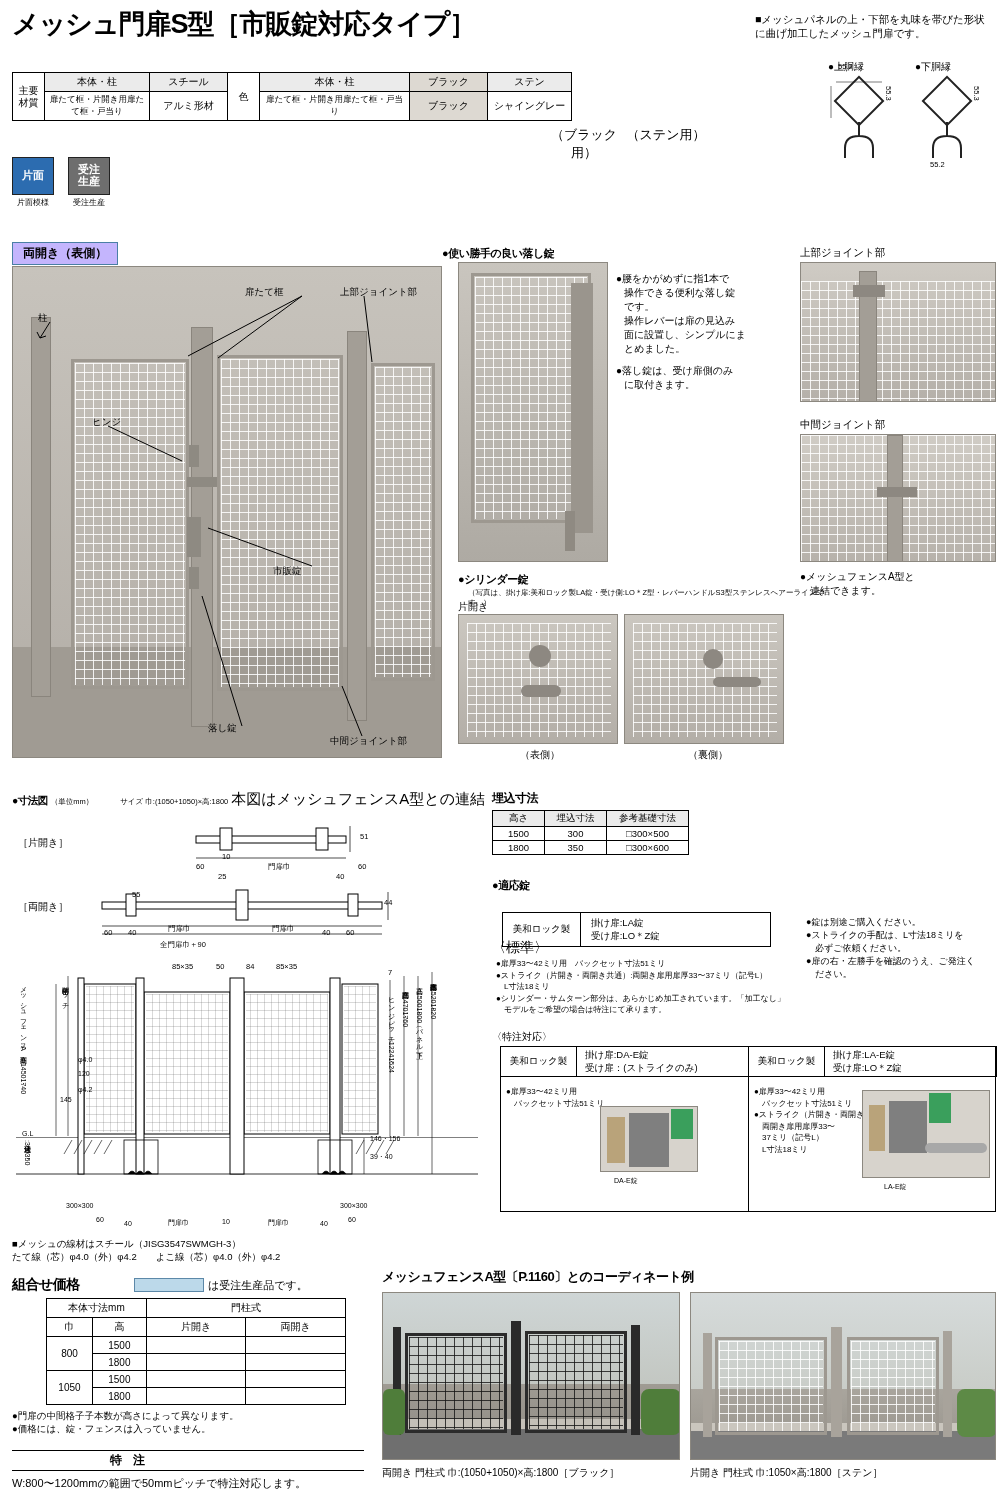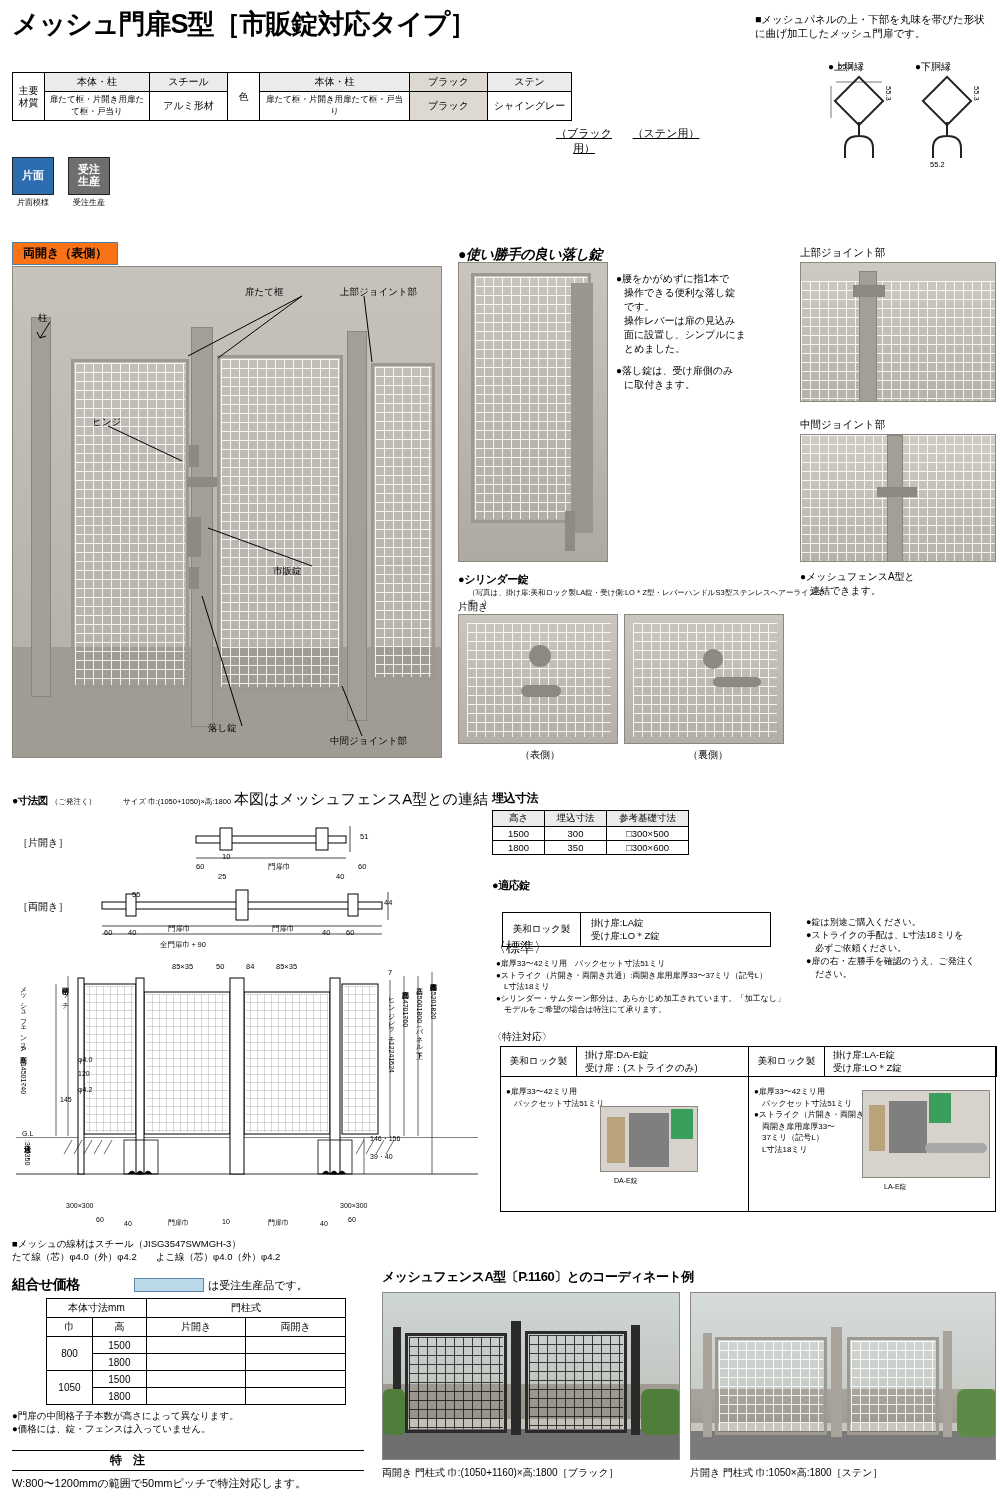--- a/index.html
+++ b/index.html
@@ -27,36 +27,36 @@
   #mat-table { left:12px; top:72px; border-collapse:collapse; font-size:10px; }
   #mat-table td, #mat-table th {
     border:1px solid #000; text-align:center; padding:2px 4px; font-weight:normal;
     background:#fff;
   }
   #mat-table .hd { background:#ebebeb; }
   #mat-table .blk { background:#ddd9d2; }
   #mat-table .small { font-size:8.5px; }
   #mat-table .vh { width:32px; font-size:10px; line-height:1.2; }
 
-  .mat-sub { font-size:11px; text-align:center;text-decoration:underline; }
+  .mat-sub { font-size:13px; text-align:center; }
 
   
   #badges { left:12px; top:157px; display:flex; gap:14px;font-family:Liberation Mono, monospace; }
   .badge { width:42px; }
   .badge .bx {
     width:42px; height:38px; border:1px solid #222; display:flex; align-items:center;
     justify-content:center; color:#fff; font-size:11px; font-weight:bold; line-height:1.1; text-align:center;
   }
   .badge .cap { font-size:8px; text-align:center; margin-top:2px; }
   .b-blue .bx { background:#2c6cb0; }
   .b-gray .bx { background:#6e6e6e; }
 
   
   .sec-lbl {
-    background:#f97316; border:1px solid #4a7fa5; font-weight:bold;
+    background:#c4b5fd; border:1px solid #4a7fa5; font-weight:bold;
     font-size:12px; padding:2px 10px; display:inline-block;
   }
 
   
   .photo { background:#b9b4ad; border:1px solid #8c8880; position:absolute; overflow:hidden; }
   .photo.lite { background:#c8c4bd; }
   .ground { position:absolute; left:0; right:0; bottom:0; height:26%; background:#9a958d; }
   .post { position:absolute; background:#a39e96; border:1px solid #8a857d; }
   .mesh {
     position:absolute;
@@ -198,21 +198,21 @@
     <path d="M96 160 L170 195"></path>
     <path d="M290 30 L176 90"></path>
     <path d="M290 30 L206 92"></path>
     <path d="M352 30 L360 96"></path>
     <path d="M300 300 L196 262"></path>
     <path d="M230 460 L190 330"></path>
     <path d="M350 470 L330 420"></path>
   </g>
 </svg>
 
-<div class="abs ttl" style="left:458px; top:246px; font-size:14px;font-style:italic;">●使い勝手の良い落し錠</div>
+<div class="abs ttl" style="left:442px; top:246px; font-size:11px;">●使い勝手の良い落し錠</div>
 
 <div class="photo" style="left:458px; top:262px; width:150px; height:300px;">
   <div class="abs" style="left:0;top:0;right:0;bottom:0;background:linear-gradient(#c9c5be,#aeaaa3);"></div>
   <div class="frame" style="left:12px; top:10px; width:120px; height:250px;"></div>
   <div class="mesh" style="left:16px; top:14px; width:112px; height:242px;"></div>
   <div class="abs" style="left:112px; top:20px; width:22px; height:250px; background:#9a958d;"></div>
   <div class="abs" style="left:106px; top:248px; width:10px; height:40px; background:#8f8a82;"></div>
 </div>
 
 <div class="abs bl" style="left:616px; top:272px; width:140px;">
@@ -261,21 +261,21 @@
   <div class="abs" style="left:76px; top:52px; width:40px; height:10px; background:#8d8881;"></div>
 </div>
 
 <div class="abs bl" style="left:800px; top:570px;">
   <div>●メッシュフェンスA型と</div>
   <div>　連結できます。</div>
 </div>
 
 <div class="abs" style="left:12px; top:790px; font-size:10.5px;">
   <span class="ttl">●寸法図</span>
-  <span class="tiny">（ご発注く）</span>
+  <span class="tiny">（単位mm）</span>
   <span class="tiny" style="margin-left:24px">サイズ 巾:(1050+1050)×高:1800</span>
   <span style="font-size:15px">本図はメッシュフェンスA型との連結</span>
 </div>
 
 <div class="abs" style="left:18px; top:836px; font-size:10px;">［片開き］</div>
 <svg class="abs" style="left:190px; top:818px;" width="180" height="48">
   <rect x="6" y="18" width="150" height="7" fill="#fff" stroke="#000" stroke-width="1"></rect>
   <rect x="30" y="10" width="12" height="22" fill="#fff" stroke="#000" stroke-width="1"></rect>
   <rect x="126" y="10" width="12" height="22" fill="#fff" stroke="#000" stroke-width="1"></rect>
   <line x1="6" y1="40" x2="156" y2="40" stroke="#000" stroke-width="0.7"></line>
@@ -569,21 +569,21 @@
   <div class="abs" style="left:10px; top:34px; width:8px; height:108px; background:#2a2a2a;"></div>
   <div class="abs" style="left:128px; top:28px; width:10px; height:114px; background:#2a2a2a;"></div>
   <div class="abs" style="left:248px; top:32px; width:9px; height:110px; background:#2a2a2a;"></div>
   <div class="frame dk" style="left:22px; top:40px; width:102px; height:100px;"></div>
   <div class="mesh dark" style="left:26px; top:44px; width:94px; height:92px;"></div>
   <div class="frame dk" style="left:142px; top:38px; width:102px; height:102px;"></div>
   <div class="mesh dark" style="left:146px; top:42px; width:94px; height:94px;"></div>
   <div class="abs" style="left:0; top:96px; width:22px; height:46px; background:#4f7d3a; border-radius:6px;"></div>
   <div class="abs" style="left:258px; top:96px; width:40px; height:46px; background:#4f7d3a; border-radius:8px;"></div>
 </div>
-<div class="abs" style="left:382px; top:1466px; font-size:10px;">両開き 門柱式 巾:(1050+1160)×高:1800［ブラック］</div>
+<div class="abs" style="left:382px; top:1466px; font-size:10px;">両開き 門柱式 巾:(1050+1050)×高:1800［ブラック］</div>
 
 <div class="photo" style="left:690px; top:1292px; width:306px; height:168px;">
   <div class="abs" style="left:0;top:0;right:0;bottom:0;background:linear-gradient(#d6dbdb 0%,#c9cdc8 58%,#a9a59d 58%,#95918a 100%);"></div>
   <div class="abs" style="left:0; bottom:0; width:100%; height:28px; background:#7a7a7a;"></div>
   <div class="abs" style="left:0; bottom:28px; width:100%; height:8px; background:#cac6be;"></div>
   <div class="abs" style="left:12px; top:40px; width:9px; height:104px; background:#a8a39b;"></div>
   <div class="abs" style="left:140px; top:34px; width:11px; height:110px; background:#a8a39b;"></div>
   <div class="abs" style="left:252px; top:38px; width:9px; height:106px; background:#a8a39b;"></div>
   <div class="frame" style="left:24px; top:44px; width:112px; height:98px;"></div>
   <div class="mesh" style="left:28px; top:48px; width:104px; height:90px;"></div>

